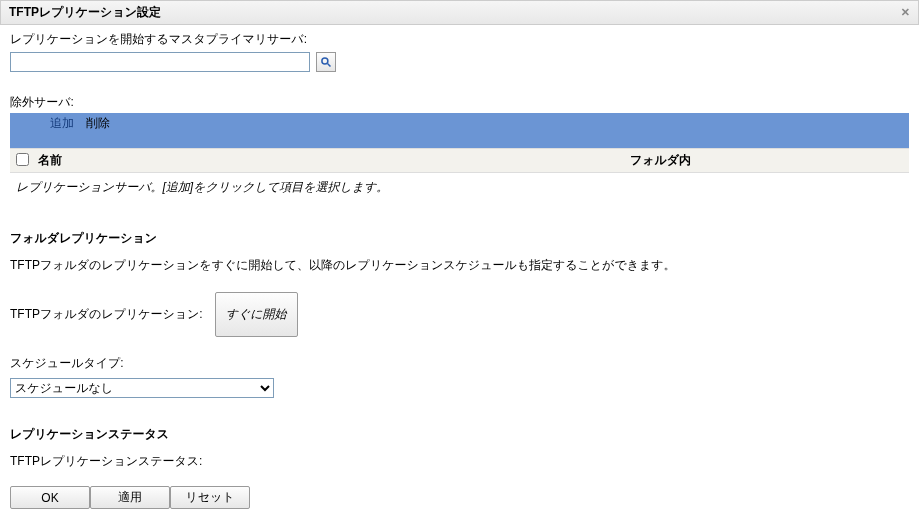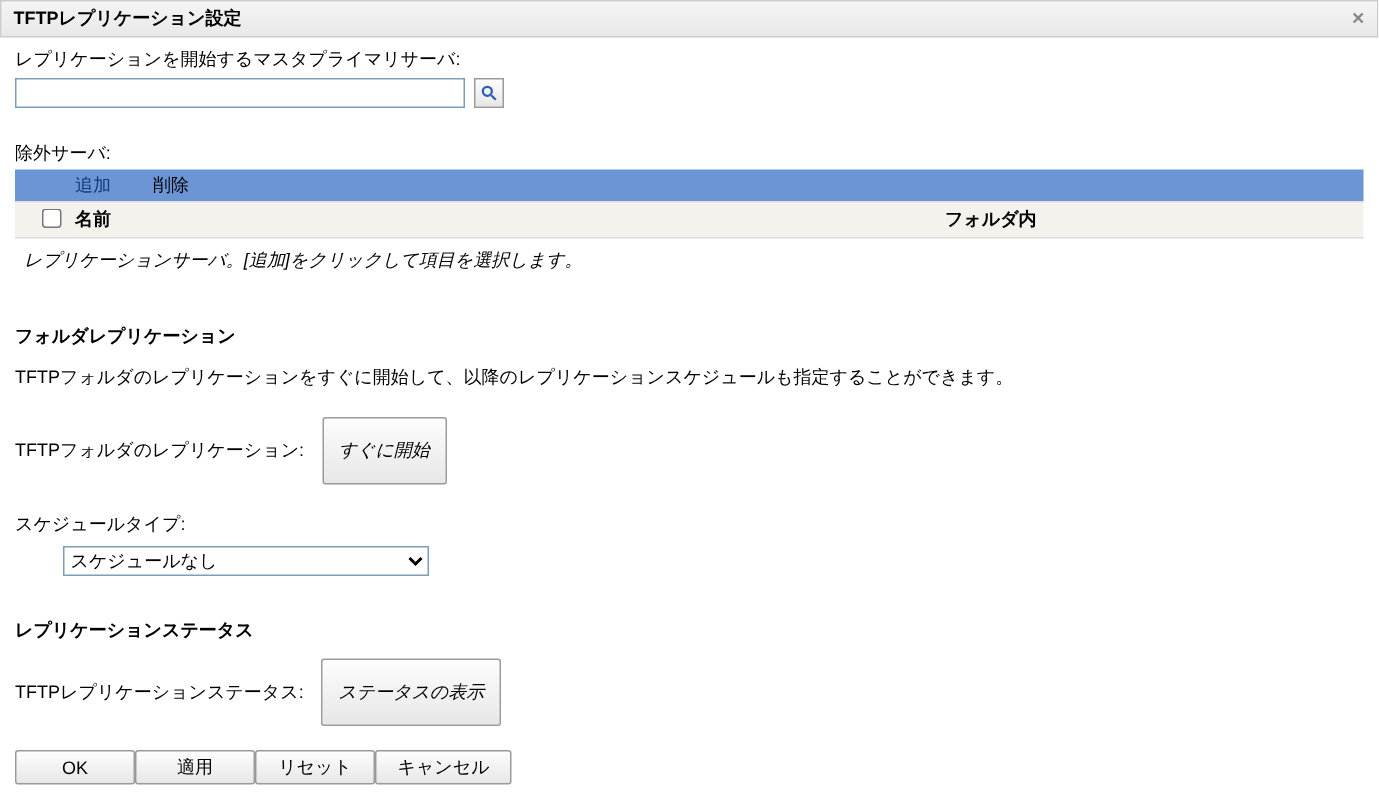--- a/index.html
+++ b/index.html
@@ -40,34 +40,34 @@
     border: 1px solid #999;
     background: linear-gradient(#fdfdfd,#e6e6e6);
     display: inline-flex; align-items: center; justify-content: center;
     cursor: pointer;
   }
   .lookup-btn svg { width: 12px; height: 12px; }
   .exclude-label { margin-top: 22px; margin-bottom: 2px; }
   .toolbar {
     background: #6b95d4;
     color: #fff;
-    padding: 2px 0 2px 40px;
+    padding: 2px 0 16px 40px;
     display: flex;
-    gap: 28px;
+    gap: 12px;
     text-align: right;
   }
   .toolbar span { cursor: pointer; color: #000000; font-weight: normal; }
   .toolbar span.add { color: #133a7a; }
   .grid-header {
     background: #f3f2ed;
     border-top: 1px solid #ddd;
     border-bottom: 1px solid #ddd;
     display: flex;
     align-items: center;
-    padding: 3px 18px;
+    padding: 3px 6px;
     font-weight: bold;
   }
   .grid-header .chk { width: 22px; }
   .grid-header .col-name { width: 380px; }
   .grid-header .col-folder { flex: 1; text-align: center; }
   .grid-empty {
     padding: 6px 6px 6px 6px;
     font-style: italic;
   }
   .desc { margin: 6px 0 18px 0; }
@@ -82,21 +82,21 @@
     cursor: pointer;
     min-width: 80px;
   }
   button.app-btn.small { min-width: 0; padding: 13px 10px; font-style: italic; }
   select {
     border: 1px solid #7e9db9;
     font-size: 12px;
     height: 20px;
     background: #fff;
   }
-  .schedule-select { width: 244px; margin-left: 32px; }
+  .schedule-select { width: 264px; }
   .footer-buttons {
     padding: 10px;
     display: flex;
   }
   .spacer-sm { height: 6px; }
 </style>
 </head>
 <body>
 
 <div class="panel-header">
@@ -141,23 +141,21 @@
 
   <div>スケジュールタイプ:</div>
   <div class="spacer-sm"></div>
   <select class="schedule-select">
     <option>スケジュールなし</option>
   </select>
 
   <div class="section-title" style="margin-top:28px">レプリケーションステータス</div>
   <div class="row">
     <span class="inline-label">TFTPレプリケーションステータス:</span>
-    <button class="app-btn small">ステータスの表示</button>
   </div>
 
 </div>
 
 <div class="footer-buttons">
   <button class="app-btn">OK</button>
   <button class="app-btn">適用</button>
   <button class="app-btn">リセット</button>
-  <button class="app-btn">キャンセル</button>
 </div>
 
 </body></html>

